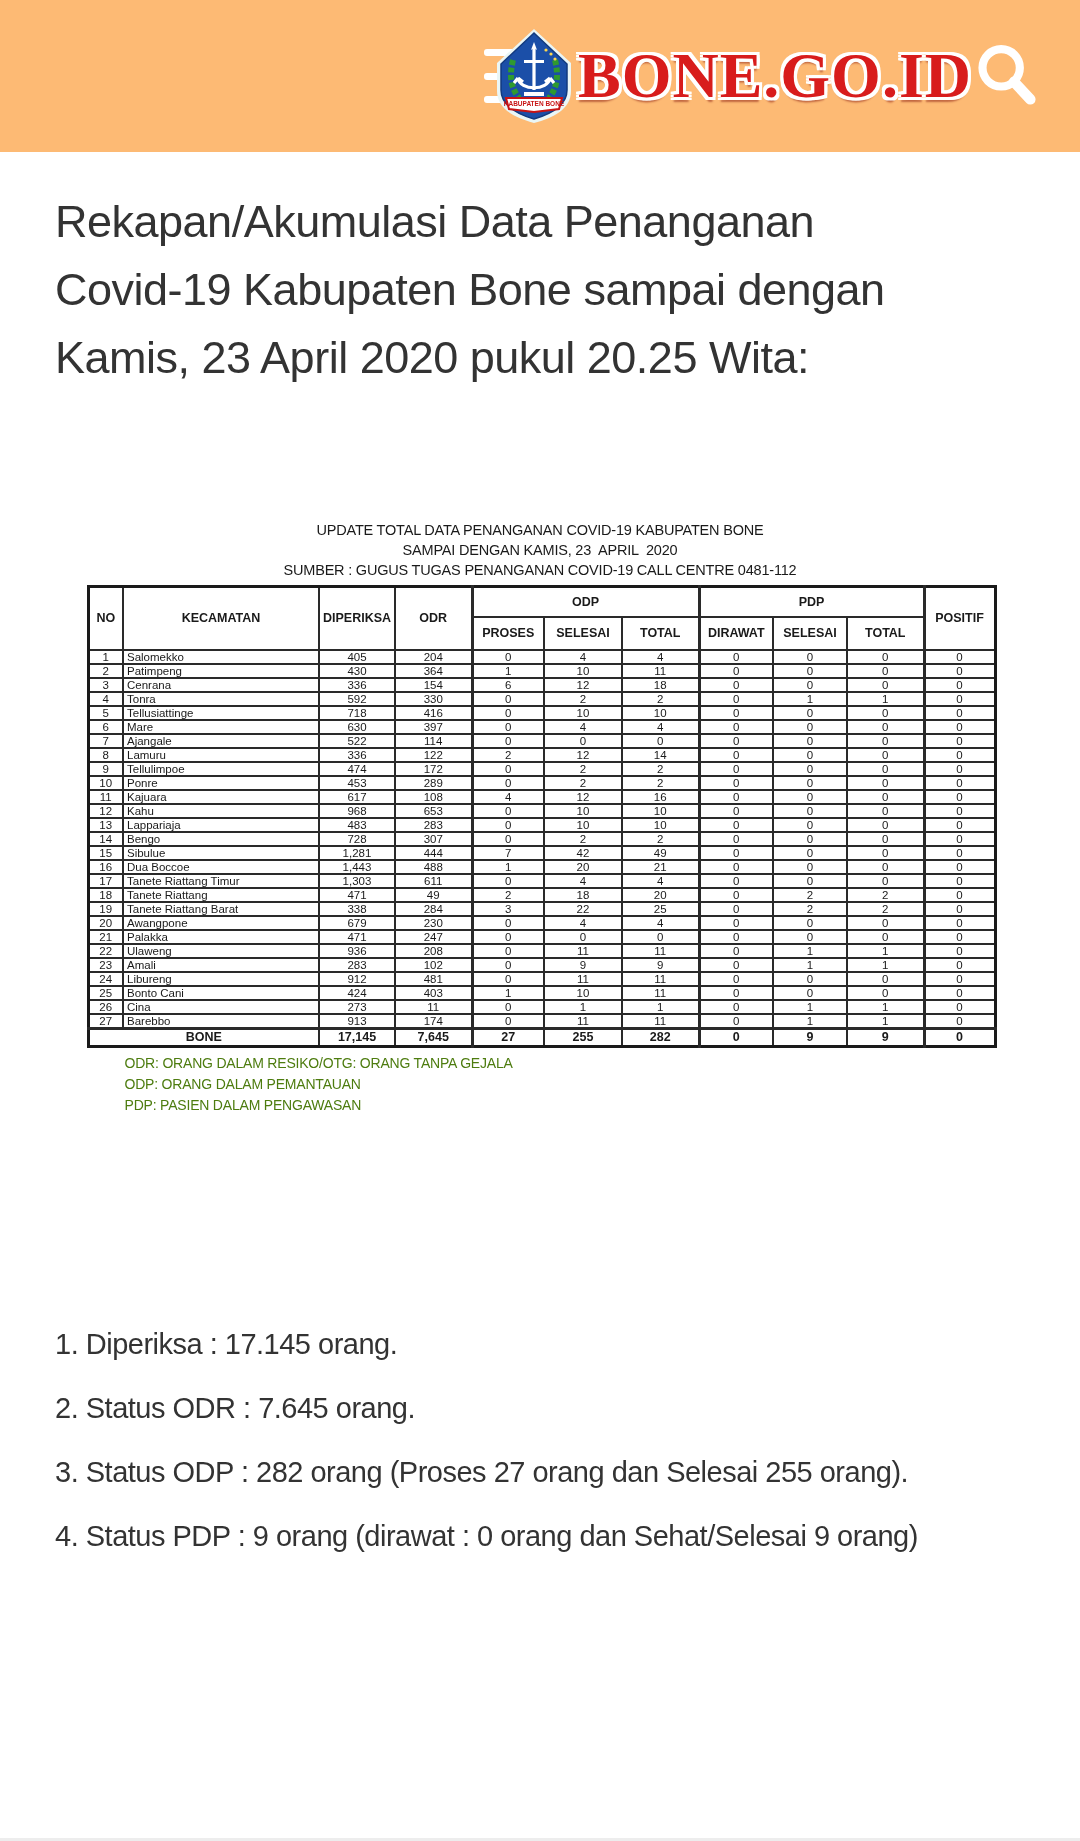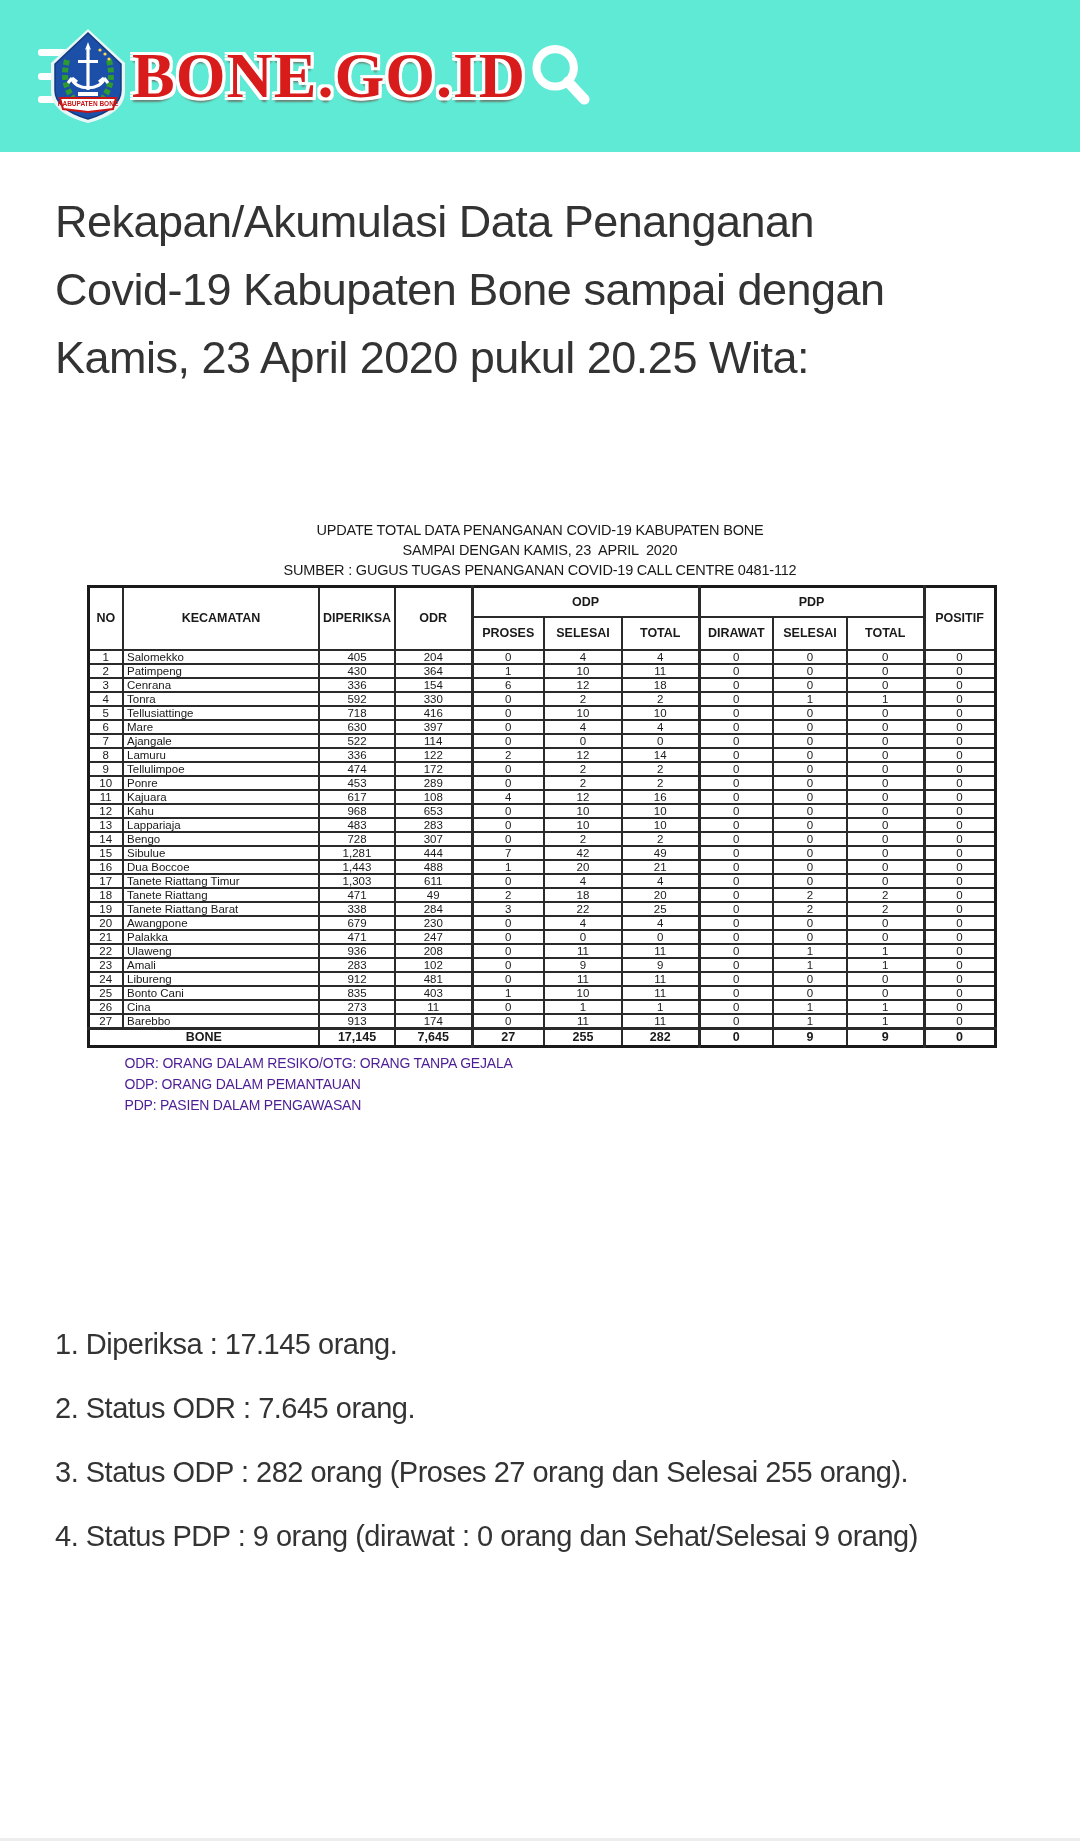--- a/index.html
+++ b/index.html
@@ -9,24 +9,24 @@
     background:#ffffff;
     font-family:"Liberation Sans", sans-serif;
     color:#333333;
     overflow:hidden;
     position:relative;
   }
 
   
   .app-header {
     height:152px;
-    background:#5eead4;
+    background:#fdba74;
     display:flex;
     align-items:center;
-    justify-content:flex-start;
+    justify-content:flex-end;
     padding:0 38px;
   }
   .menu-btn {
     width:70px; height:58px;
     background:transparent; border:none; cursor:pointer;
     display:flex; flex-direction:column; justify-content:space-between;
     padding:2px 0;
   }
   .menu-btn span {
     display:block; width:70px; height:7px;
@@ -107,21 +107,21 @@
     font-weight:bold;
     font-size:12.5px;
     height:18px;
     border-top-width:3px;
   }
   .footnotes {
     margin:5px 0 0 38px;
     font-size:14px;
     line-height:21px;
     letter-spacing:-0.2px;
-    color:#4c1d95;
+    color:#4d7c0f;
   }
 
   
   .summary {
     margin:196px 55px 0 55px;
     width:880px;
     font-size:29px;
     font-weight:400;
     letter-spacing:-0.5px;
     line-height:64px;
@@ -528,21 +528,21 @@
             <td>11</td>
             <td>11</td>
             <td class="gb">0</td>
             <td>0</td>
             <td>0</td>
             <td class="gb">0</td>
           </tr>
           <tr>
             <td>25</td>
             <td class="kec">Bonto Cani</td>
-            <td>835</td>
+            <td>424</td>
             <td>403</td>
             <td class="gb">1</td>
             <td>10</td>
             <td>11</td>
             <td class="gb">0</td>
             <td>0</td>
             <td>0</td>
             <td class="gb">0</td>
           </tr>
           <tr>

